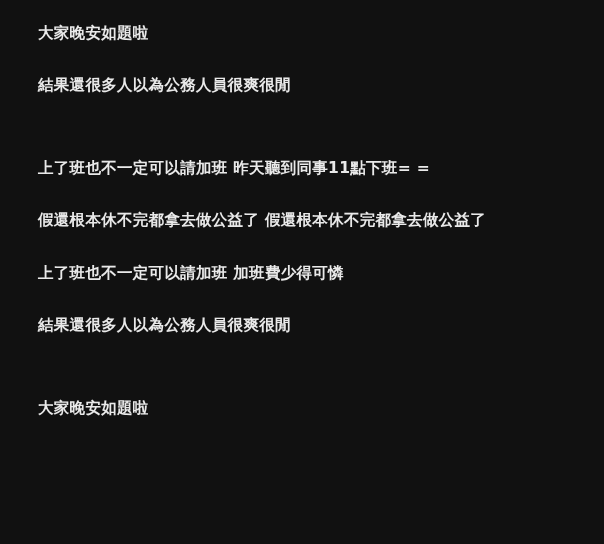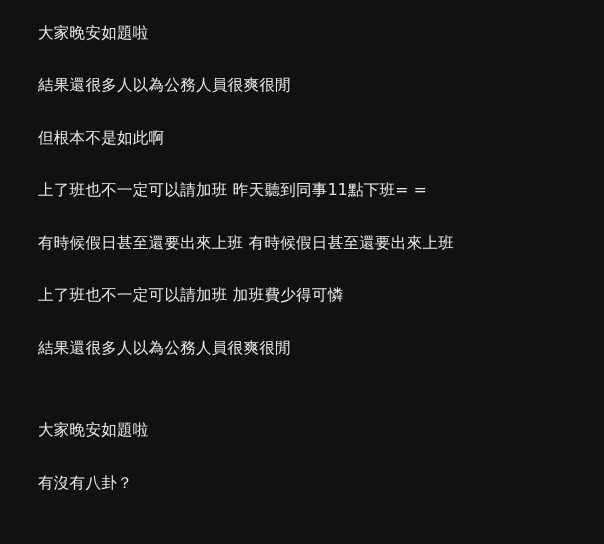--- a/index.html
+++ b/index.html
@@ -13,20 +13,21 @@
     overflow: hidden;
     font-family: "DejaVu Sans", "Liberation Sans", sans-serif;
   }
   .post-body {
     box-sizing: border-box;
     width: 604px;
     height: 544px;
     padding: 8px 14px 8px 38px;
     background: #111111;
     color: #e8e8e8;
+    font-weight: bold;
   }
   .para {
     font-size: 15.5px;
     line-height: 1.45;
     color: #e9e9e9;
     margin: 0;
     padding: 0;
     white-space: pre-wrap;
     letter-spacing: 0.3px;
   }
@@ -39,27 +40,25 @@
 </style>
 </head>
 <body>
 
 <div class="post-body">
   <div class="para-spacer first"></div>
   <p class="para">大家晚安如題啦</p>
   <div class="para-spacer"></div>
   <p class="para">結果還很多人以為公務人員很爽很閒</p>
   <div class="para-spacer"></div>
-  <p class="para">但根本不是如此啊</p>
   <div class="para-spacer"></div>
   <p class="para">上了班也不一定可以請加班 昨天聽到同事11點下班= =</p>
   <div class="para-spacer"></div>
-  <p class="para">有時候假日甚至還要出來上班 有時候假日甚至還要出來上班</p>
+  <p class="para">假還根本休不完都拿去做公益了 假還根本休不完都拿去做公益了</p>
   <div class="para-spacer"></div>
   <p class="para">上了班也不一定可以請加班 加班費少得可憐</p>
   <div class="para-spacer"></div>
   <p class="para">結果還很多人以為公務人員很爽很閒</p>
   <div class="para-spacer"></div>
   <div class="para-spacer"></div>
   <p class="para">大家晚安如題啦</p>
   <div class="para-spacer"></div>
-  <p class="para">有沒有八卦？</p>
 </div>
 
 </body></html>

